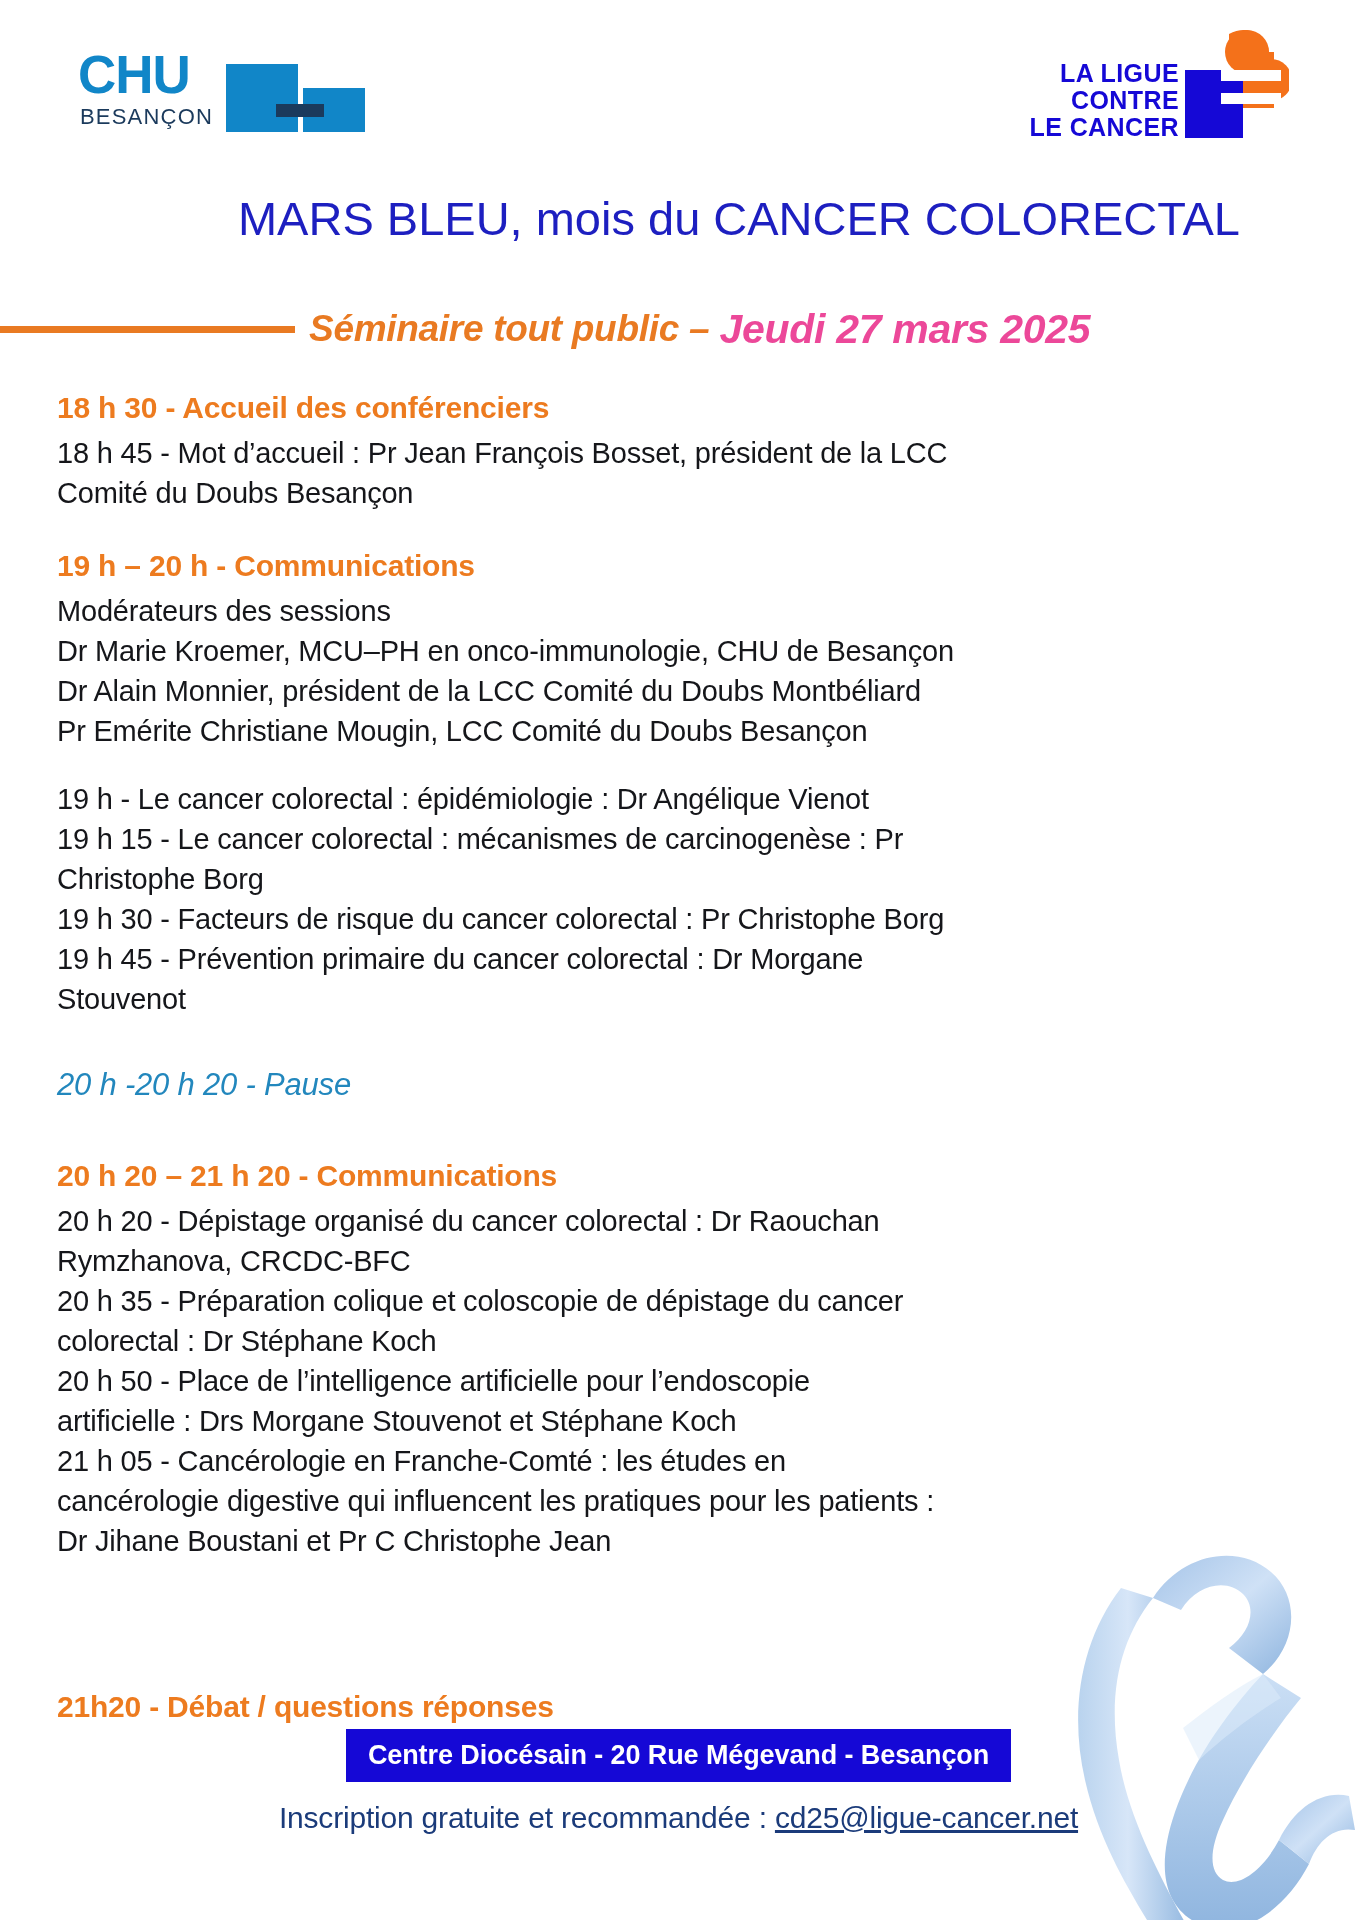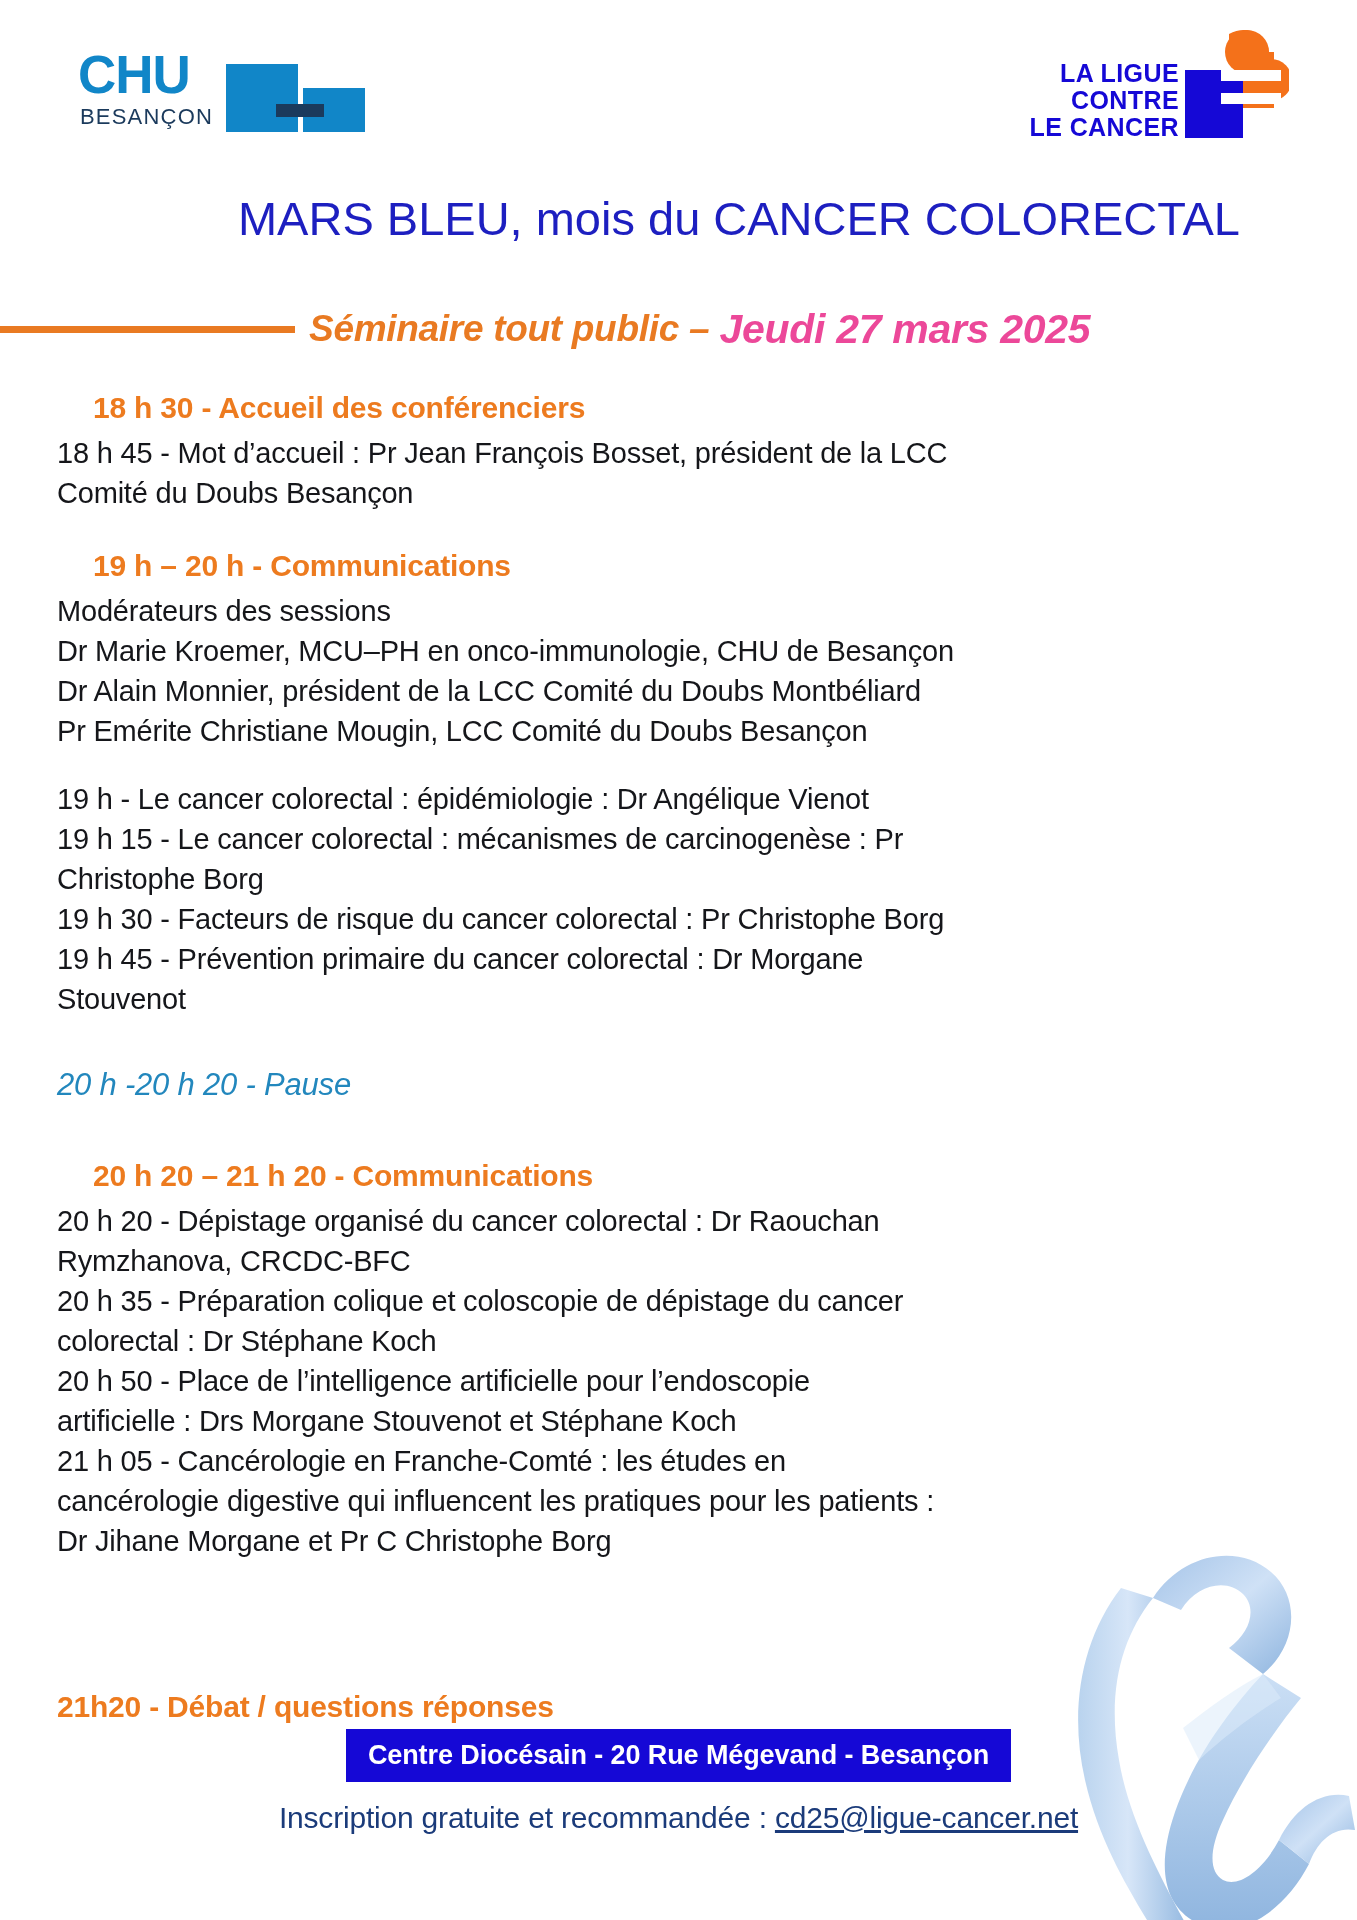--- a/index.html
+++ b/index.html
@@ -178,21 +178,20 @@
   .gap-sm { height: 28px; }
   .gap-md { height: 44px; }
 
   .sec-head {
     font-family: "Liberation Sans", sans-serif;
     font-weight: bold;
     font-size: 30px;
     line-height: 50px;
     color: #ed7b1f;
     letter-spacing: -0.2px;
-    margin-left: 36px;
   }
   .line {
     font-family: "Liberation Sans", sans-serif;
     font-weight: normal;
     font-size: 29px;
     line-height: 40px;
     color: #15161a;
     letter-spacing: -0.2px;
   }
   .pause-line {
@@ -351,21 +350,21 @@
   <div class="block">
     <div class="sec-head">20 h 20  – 21 h 20 - Communications</div>
     <div class="line">20 h 20 - Dépistage organisé du cancer colorectal : Dr Raouchan</div>
     <div class="line">Rymzhanova, CRCDC-BFC</div>
     <div class="line">20 h 35 - Préparation colique et coloscopie de dépistage du cancer</div>
     <div class="line">colorectal : Dr Stéphane Koch</div>
     <div class="line">20 h 50 - Place de l’intelligence artificielle pour l’endoscopie</div>
     <div class="line">artificielle : Drs Morgane Stouvenot et Stéphane Koch</div>
     <div class="line">21 h 05 - Cancérologie en Franche-Comté : les études en</div>
     <div class="line">cancérologie digestive qui influencent les pratiques pour les patients :</div>
-    <div class="line">Dr Jihane Morgane et Pr C Christophe Borg</div>
+    <div class="line">Dr Jihane Boustani et Pr C Christophe Jean</div>
   </div>
 
 </div>
 
 <div class="footer">
   <div class="debat">21h20 - Débat / questions réponses</div>
 
   <div class="addr-wrap">
     <span class="addr-banner">Centre Diocésain - 20 Rue Mégevand - Besançon</span>
   </div>

